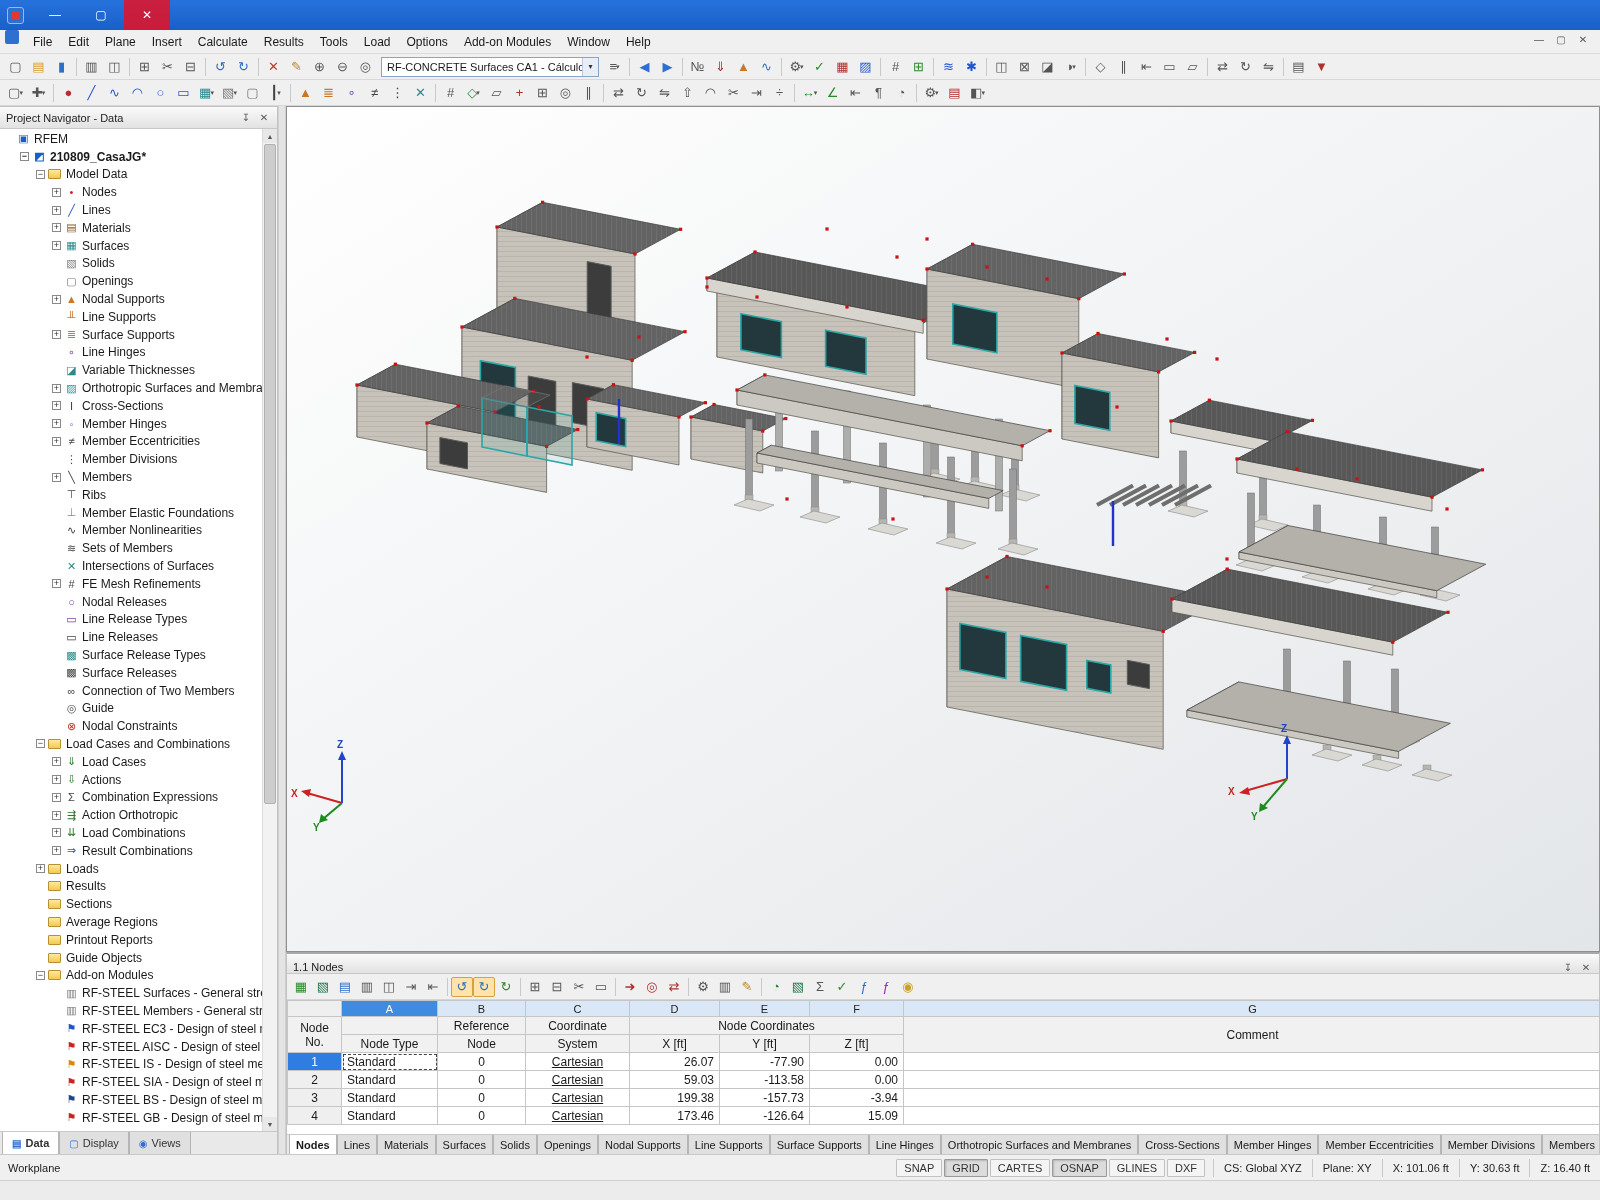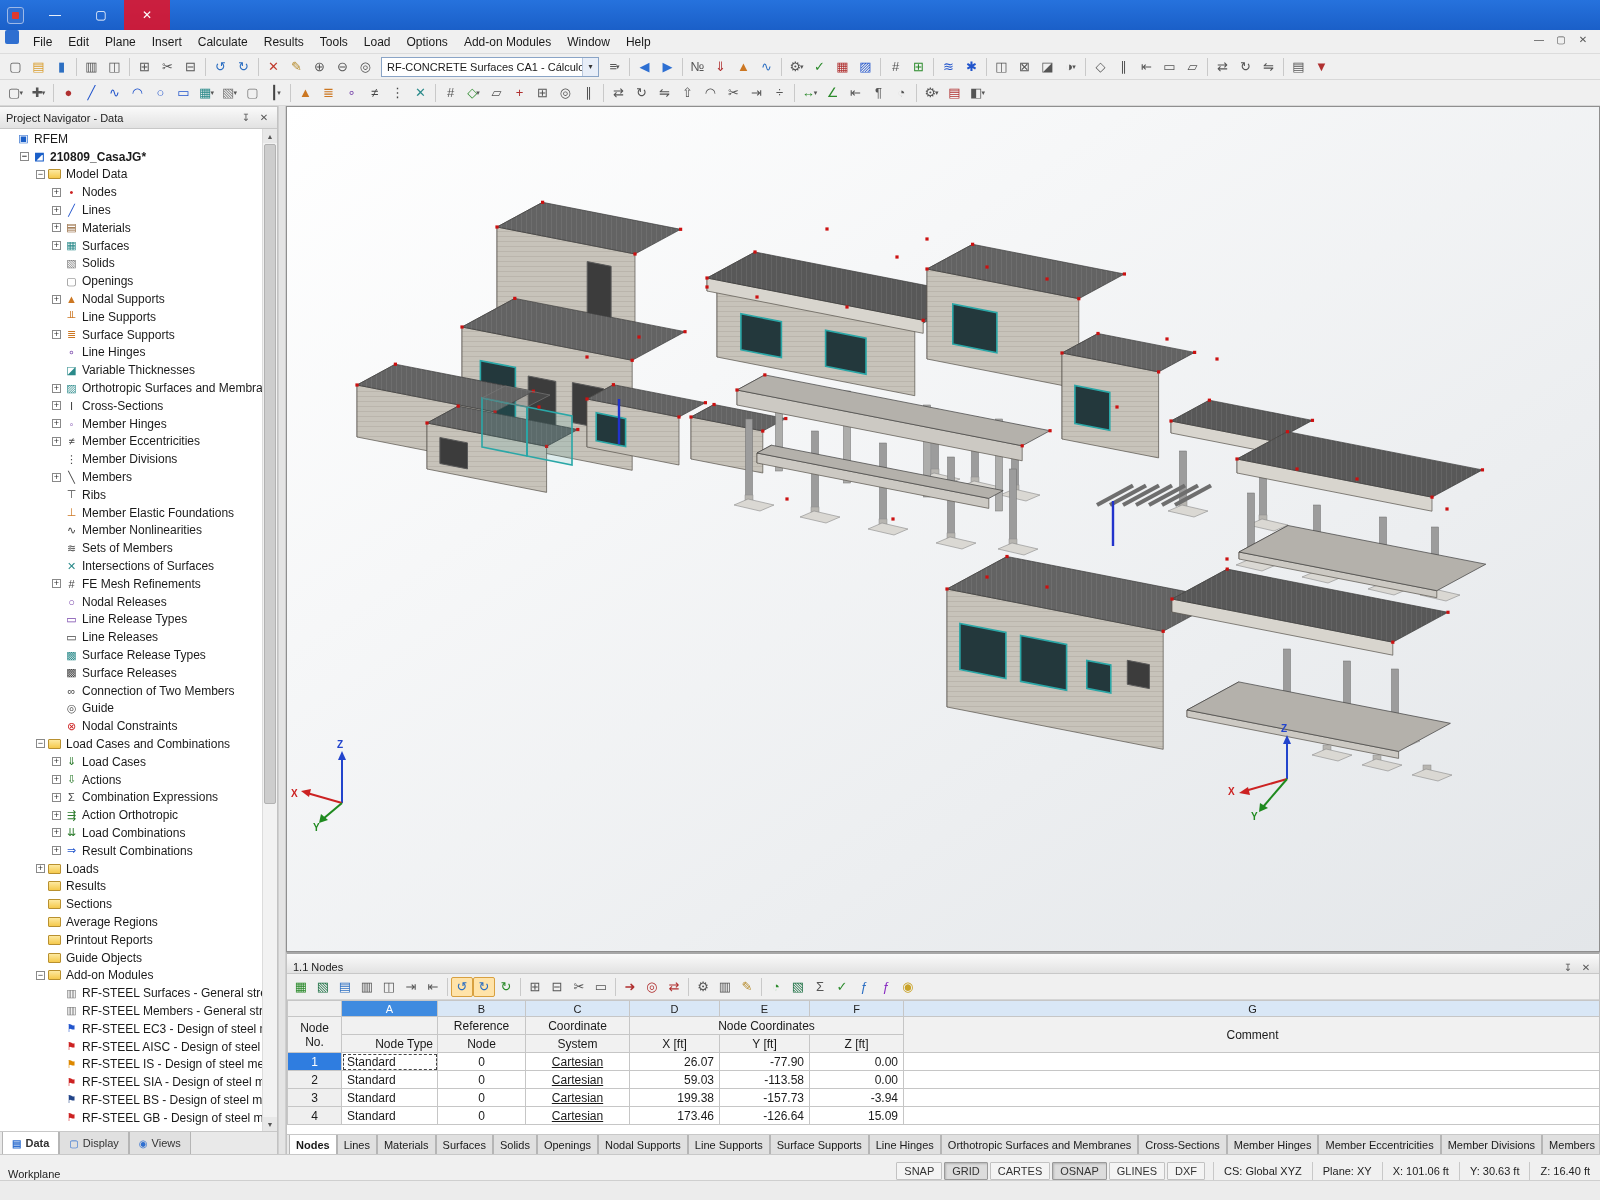--- a/index.html
+++ b/index.html
@@ -73,33 +73,33 @@
   .tp-header{height:20px;background:linear-gradient(#fafafa,#e2e2e2);border-bottom:1px solid #c8c8c8;display:flex;align-items:flex-end;padding:0 6px;font-size:11px;flex:none}
   .tp-toolbar{height:26px;background:#f0f0f0;border-bottom:1px solid #d5d5d5;display:flex;align-items:center;padding:0 3px;flex:none}
   .tp-toolbar .tbtn{width:22px;height:20px}
   .tp-grid{height:134px;overflow:hidden;background:#fff;flex:none}
   table.grid{border-collapse:collapse;table-layout:fixed;width:1314px;font-size:12px}
   .grid th,.grid td{border:1px solid #c6c6c6;overflow:hidden;white-space:nowrap}
   .lrow th{height:16px;font-size:11px;font-weight:normal;background:#d9e7f6;color:#222}
   .lrow th.lsel{background:#3f8be0;color:#fff}
   .lrow th.cblank{background:#efefef}
   .hrow th{height:18px;background:#f1f1f1;font-weight:normal;text-align:center;padding:0 4px}
-  .hrow th.ta-l{text-align:right}
+  .hrow th.ta-l{text-align:center}
   td.num{height:18px;background:#efefef;text-align:center}
   td.numsel{background:#2f7de0;color:#fff}
   td.cell{height:18px;padding:0 5px;background:#fff}
   .ta-l{text-align:left}.ta-c{text-align:center}.ta-r{text-align:right}
   td.und{text-decoration:underline}
   td.focus{outline:1px dashed #444;outline-offset:-2px}
   .tp-tabs{height:22px;background:#e9e9e9;border-top:1px solid #c8c8c8;display:flex;align-items:stretch;padding-left:2px;overflow:hidden;flex:none}
   .ttab{display:flex;align-items:center;padding:0 6px;font-size:11px;border:1px solid #b5b5b5;border-top:none;background:#e0e0e0;white-space:nowrap}
   .ttab.active{background:#fff;font-weight:bold}
 
   
-  .statusbar{height:26px;background:#f0f0f0;border-top:1px solid #c8c8c8;display:flex;align-items:flex-end;font-size:11px;flex:none}
+  .statusbar{height:26px;background:#f0f0f0;border-top:1px solid #c8c8c8;display:flex;align-items:center;font-size:11px;flex:none}
   .sb-left{flex:1;padding:0 8px;color:#222}
   .sb-toggles{display:flex;gap:2px;margin-right:8px}
   .stoggle{padding:2px 7px;border:1px solid #c2c2c2;background:#f4f4f4;color:#333;border-radius:1px}
   .stoggle.active{background:#dcdcdc;border-color:#9a9a9a;box-shadow:inset 1px 1px 2px rgba(0,0,0,.18)}
   .sfield{border-left:1px solid #c8c8c8;padding:0 10px;height:18px;line-height:18px;color:#222;white-space:nowrap}
   .bottom-frame{height:20px;background:#ececec;border-top:1px solid #cfcfcf;flex:none}
 </style>
 </head>
 <body>
 

